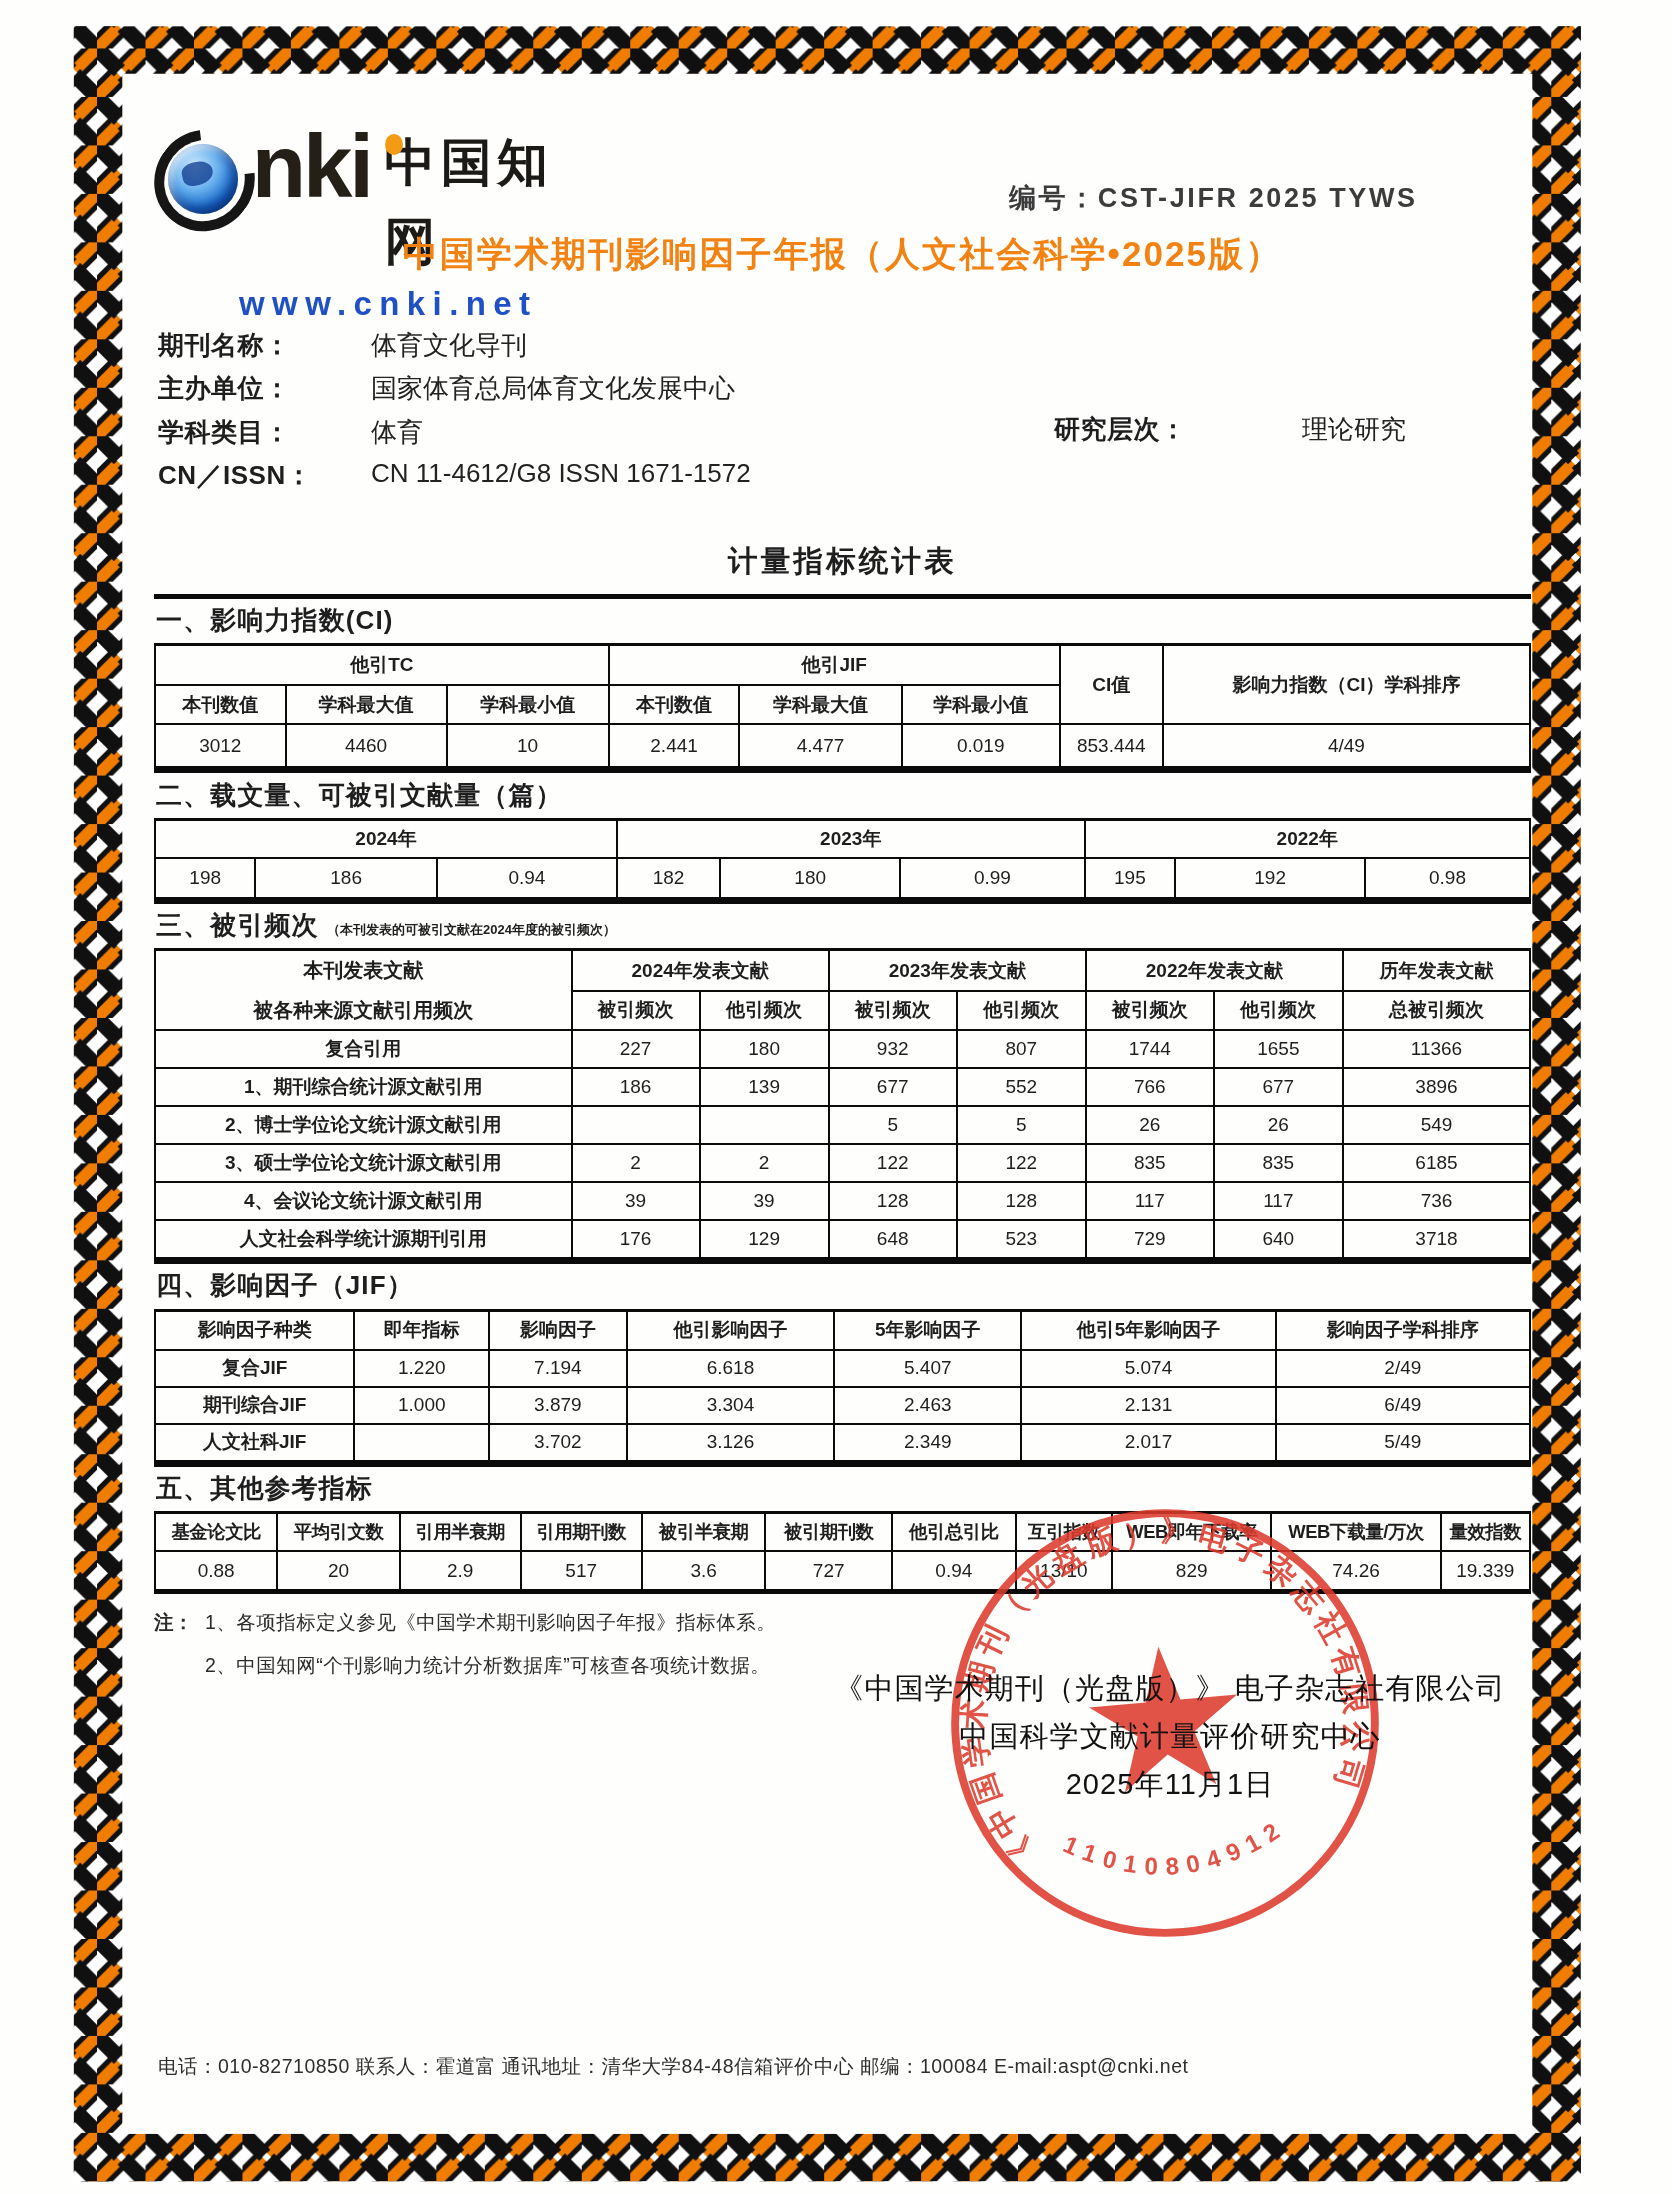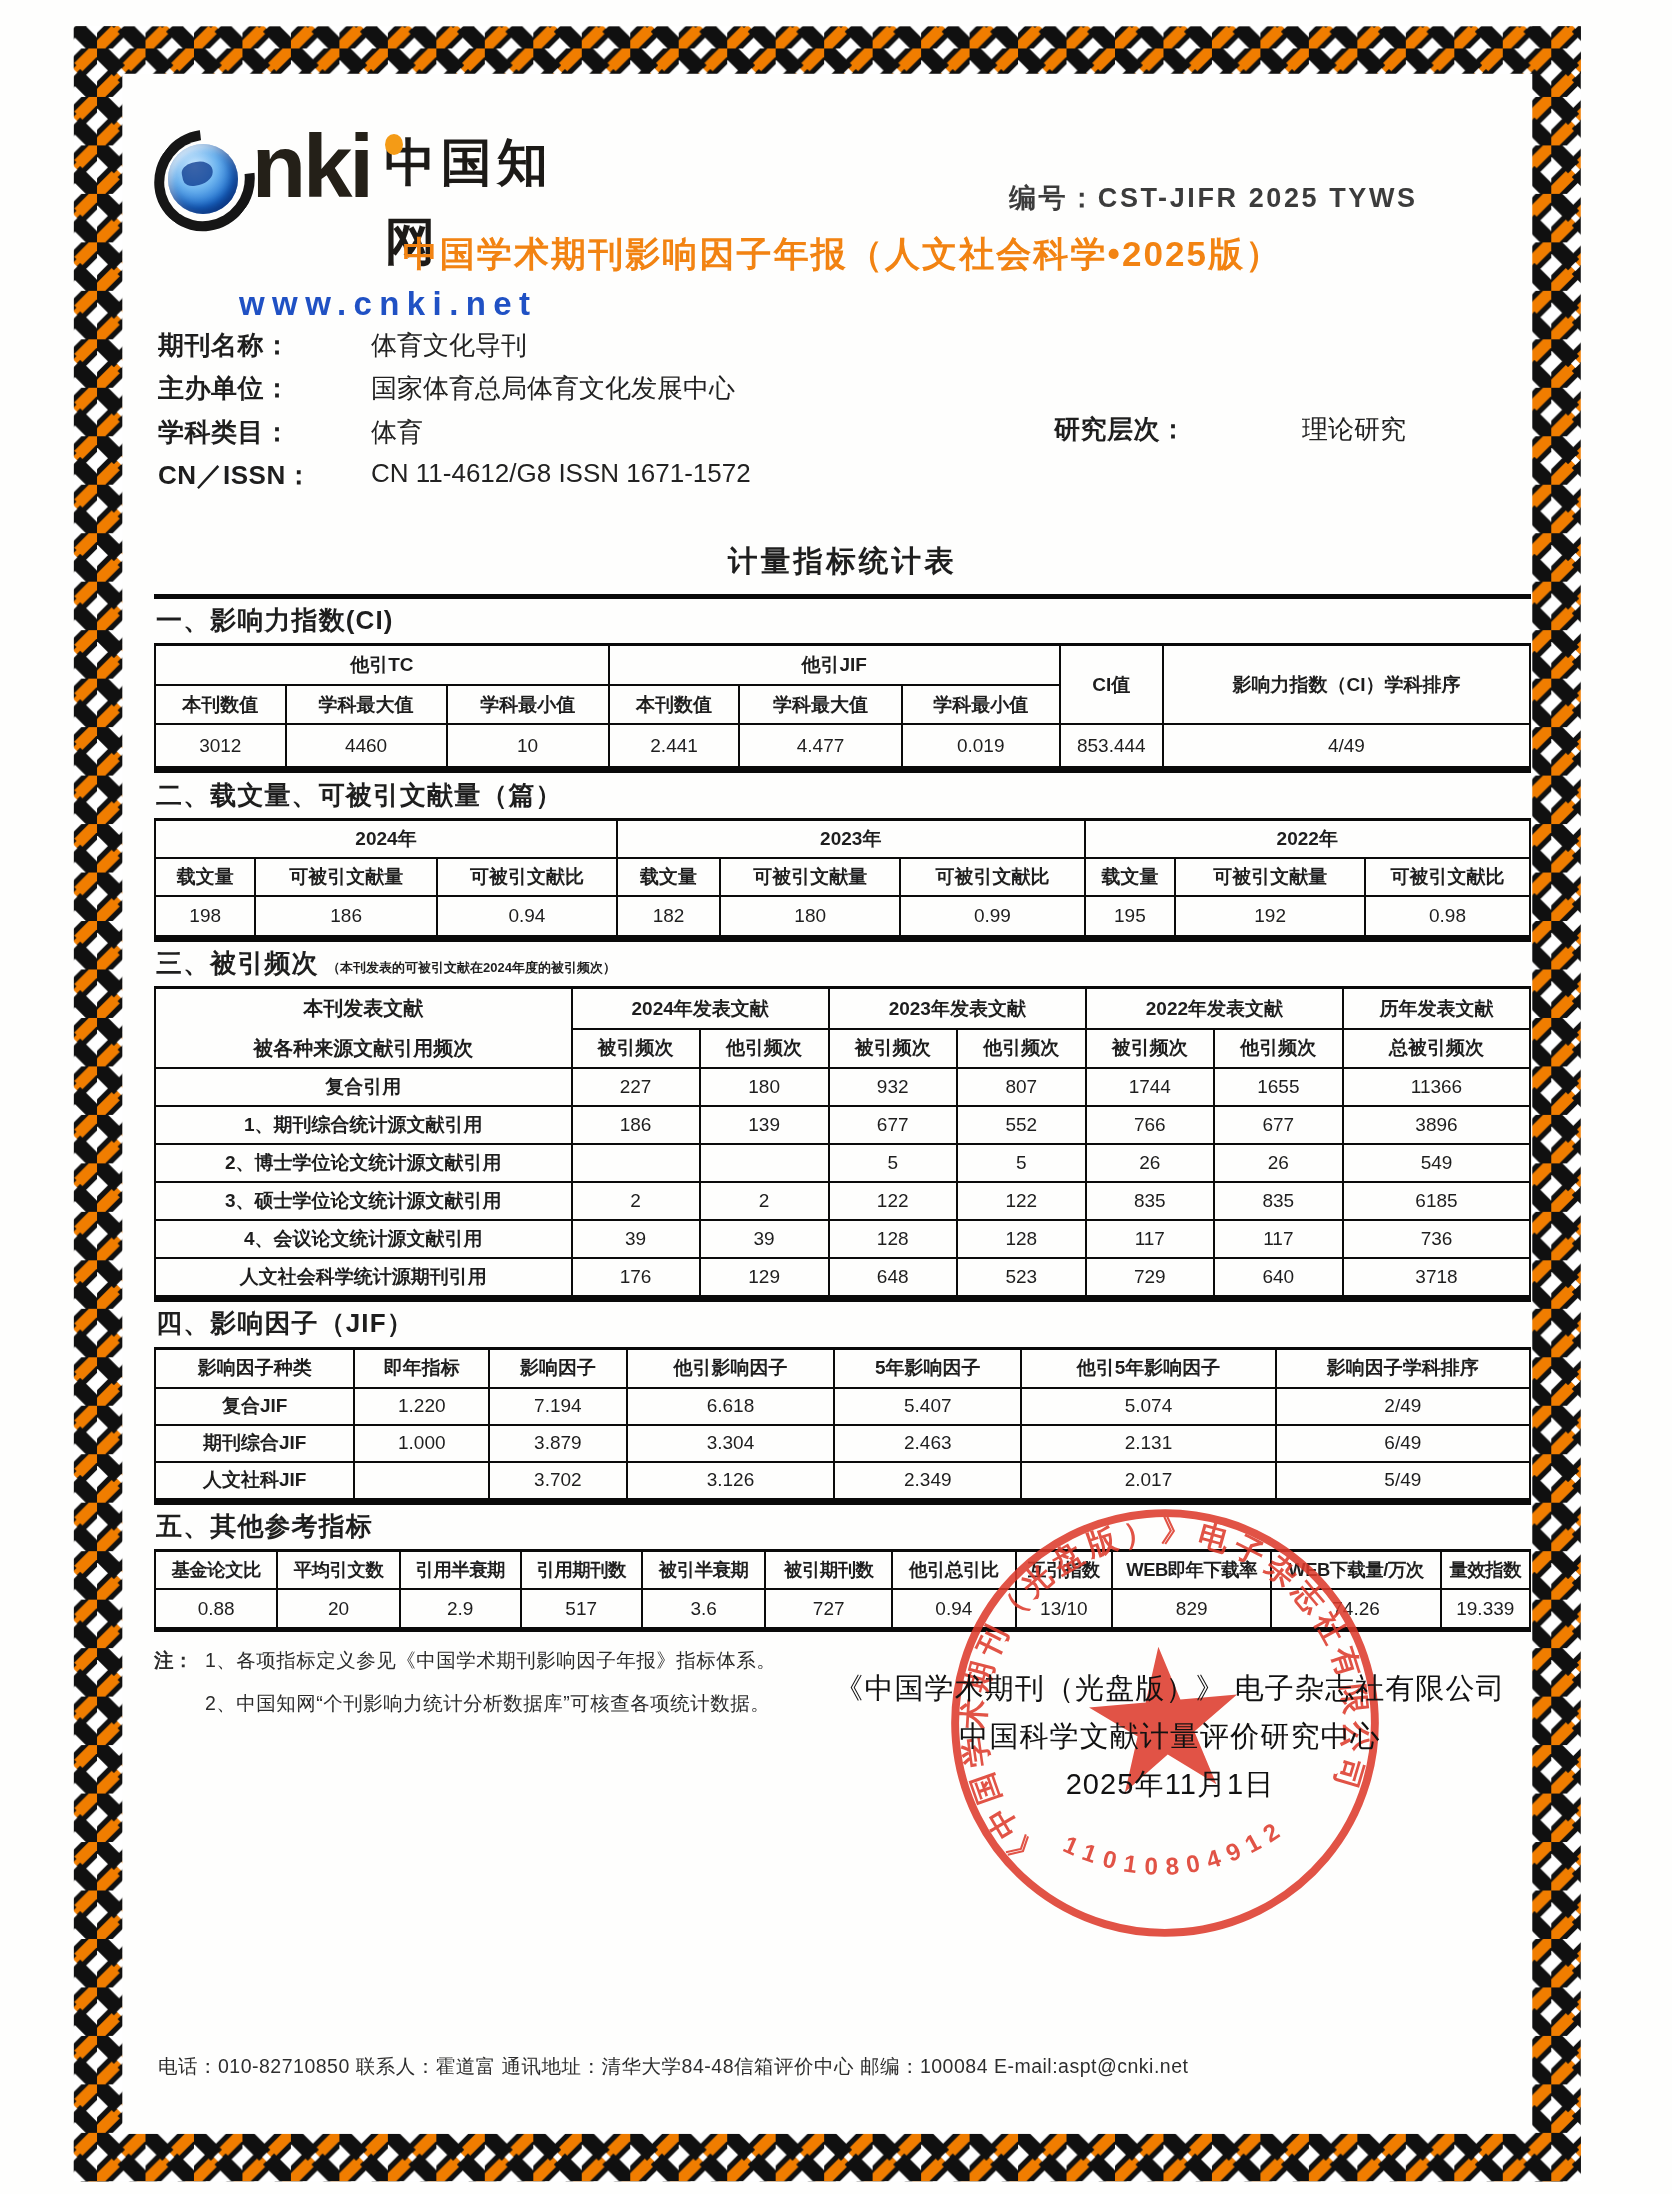--- a/index.html
+++ b/index.html
@@ -189,31 +189,20 @@
           <col style="width:13.4%">
         <col style="width:6.6%">
           <col style="width:13.8%">
           <col style="width:12.0%">
       </colgroup>
       <tbody>
           <tr style="height:37px;">
         <td colspan="3" class="hd">2024年</td>
         <td colspan="3" class="hd">2023年</td>
         <td colspan="3" class="hd">2022年</td>
-      </tr>
-      <tr style="height:38px;">
-        <td class="hd">载文量</td>
-        <td class="hd">可被引文献量</td>
-        <td class="hd">可被引文献比</td>
-        <td class="hd">载文量</td>
-        <td class="hd">可被引文献量</td>
-        <td class="hd">可被引文献比</td>
-        <td class="hd">载文量</td>
-        <td class="hd">可被引文献量</td>
-        <td class="hd">可被引文献比</td>
       </tr>
       <tr style="height:40px;">
         <td>198</td>
         <td>186</td>
         <td>0.94</td>
         <td>182</td>
         <td>180</td>
         <td>0.99</td>
         <td>195</td>
         <td>192</td>

